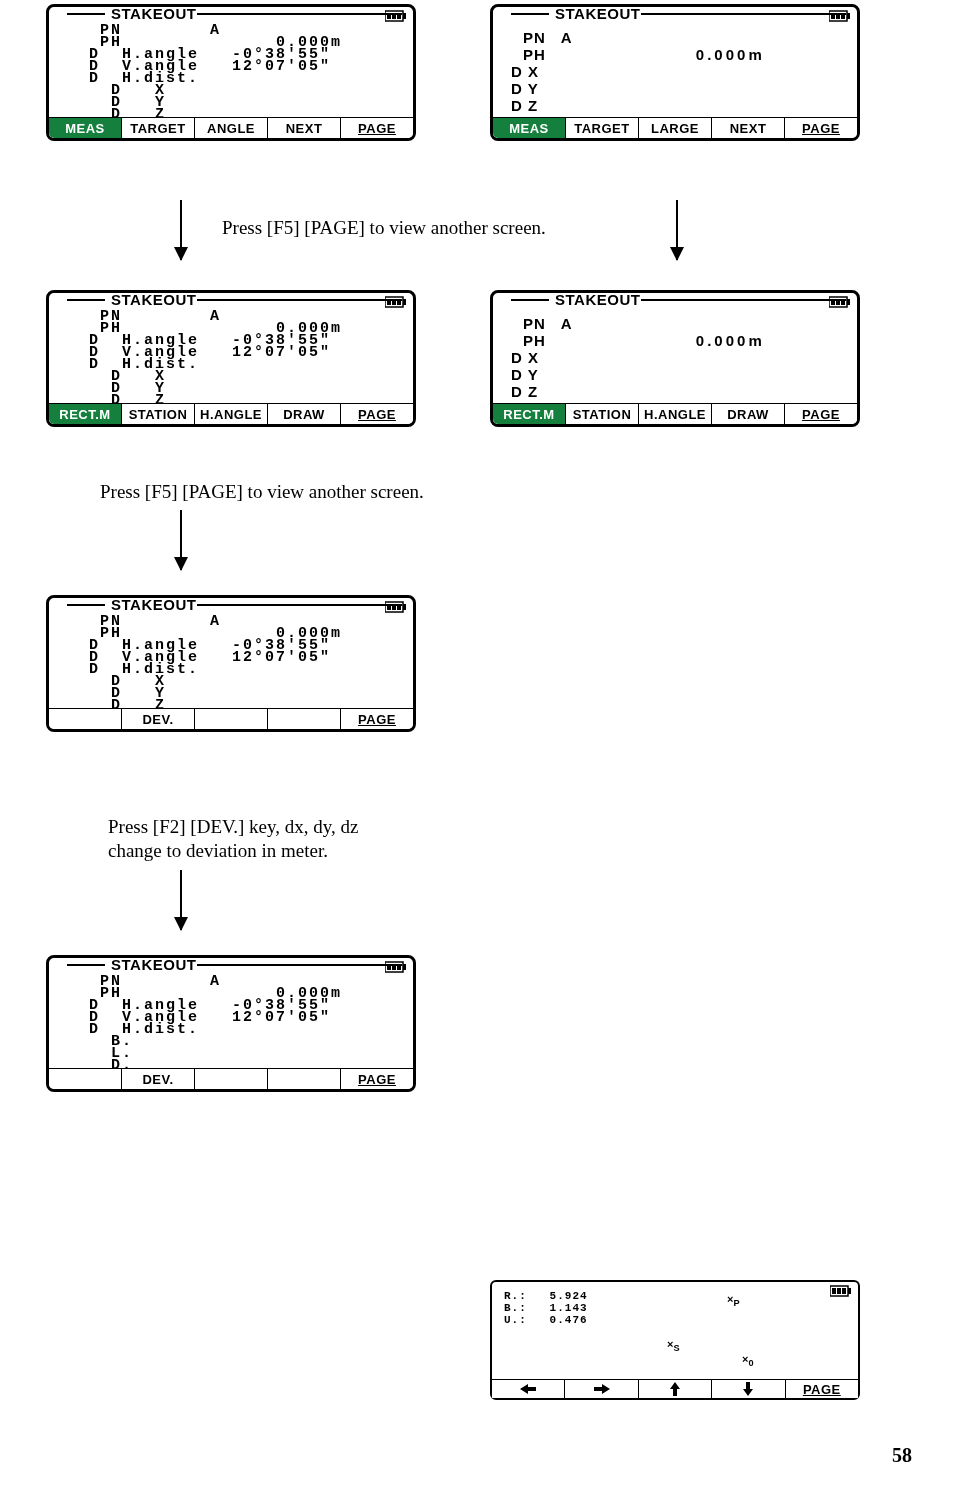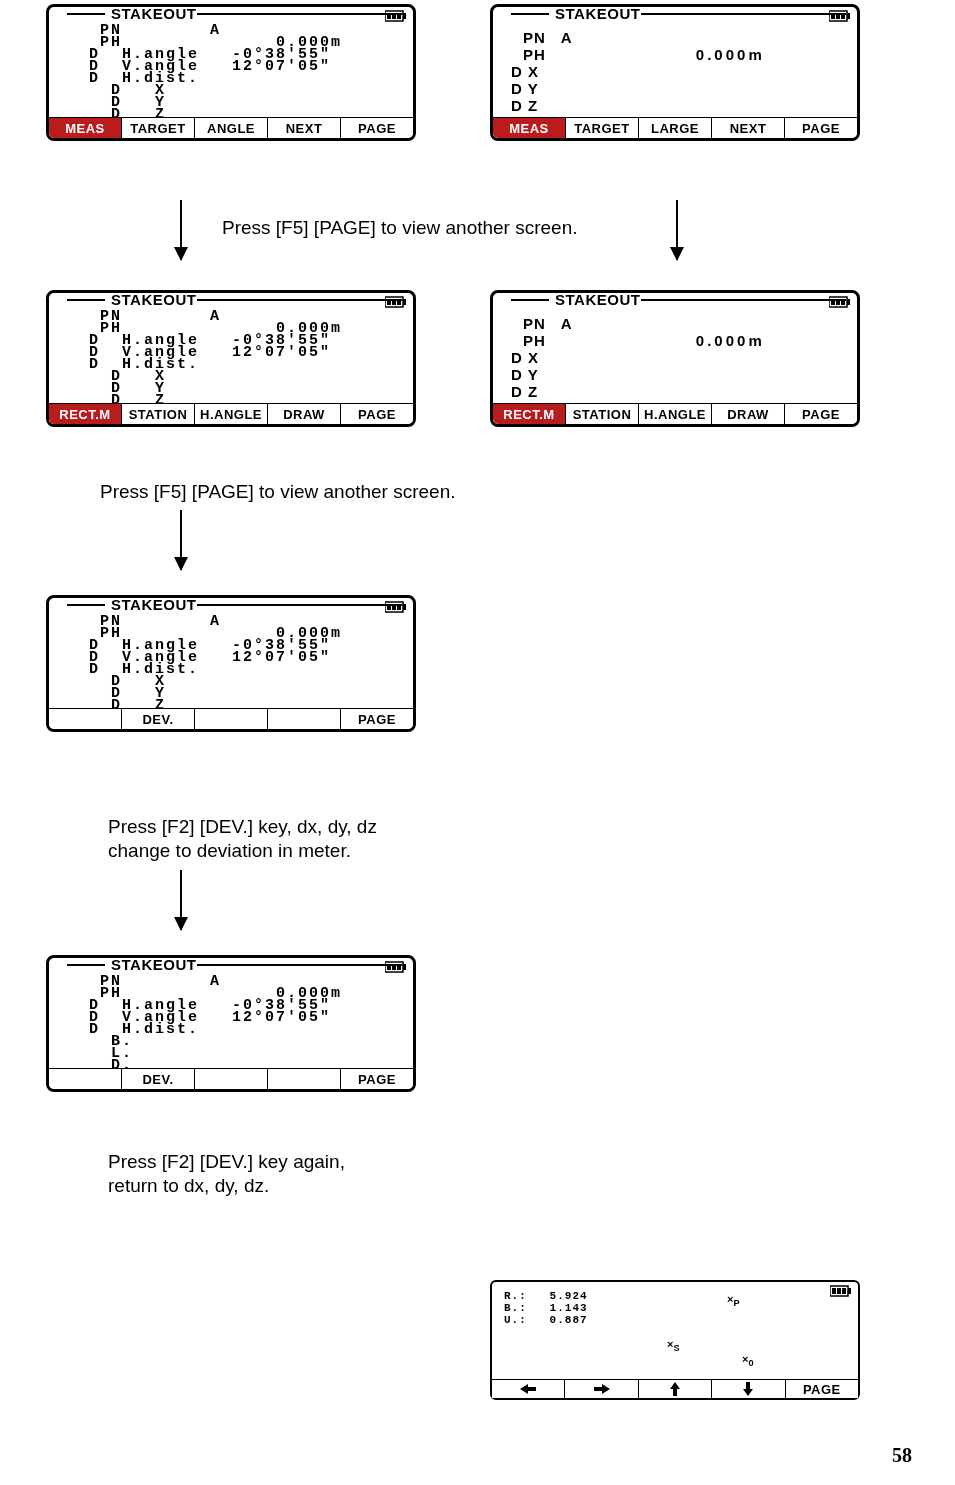--- a/index.html
+++ b/index.html
@@ -79,39 +79,39 @@
   .softkey {
     flex: 1;
     border-right: 1.5px solid #000;
     font-family: Arial, sans-serif;
     font-weight: bold;
     font-size: 13px;
     display:flex; align-items:center; justify-content:center;
     letter-spacing: 0.5px;
     box-sizing:border-box;
   }
-  .softkey:last-child { border-right: none; }
-  .softkey.sel { background:#b91c1c; color:#fff; }
+  .softkey:last-child { border-right: none; text-decoration: underline; }
+  .softkey.sel { background:#15803d; color:#fff; }
   .softkey svg { display:block; }
   .arrow {
     position: absolute;
     width: 2px;
     background: #000;
   }
   .arrow::after {
     content:"";
     position:absolute;
     left:-6px; bottom:-1px;
     border-left:7px solid transparent;
     border-right:7px solid transparent;
     border-top:14px solid #000;
   }
   .caption {
     position: absolute;
-    font-family: Liberation Sans, sans-serif;
+    font-family: Liberation Serif, serif;
     font-size: 19px;
     line-height: 24px;
   }
   .pagenum {
     position:absolute;
     right: 43px;
     bottom: 18px;
     font-weight: bold;
     font-size: 20px;
   }
@@ -346,38 +346,35 @@
       <div class="softkeys">
         <div class="softkey"></div>
         <div class="softkey">DEV.</div>
         <div class="softkey"></div>
         <div class="softkey"></div>
         <div class="softkey">PAGE</div>
       </div>
     </div>
   </div>
 
-  <div class="caption" style="left:108px; top:1150px;">
-    <span>Press [F2] [DEV.] key again,</span><br><span>return to dx, dy, dz.</span>
-  </div>
 
 
   <div class="graphics" style="left:490px; top:1280px;">
     <div class="battery" style="top:3px; right:6px;">
       <svg width="22" height="12">
           <rect x="0" y="1" width="18" height="10" stroke="#000" stroke-width="1.5" fill="none"></rect>
           <rect x="18" y="3" width="3" height="6" fill="#000"></rect>
           <rect x="2" y="3" width="4" height="6" fill="#000"></rect>
           <rect x="7" y="3" width="4" height="6" fill="#000"></rect>
           <rect x="12" y="3" width="4" height="6" fill="#000"></rect>
         </svg>
     </div>
     <div class="gmono" style="position:absolute; left:12px; top:8px;"><span>R.:   5.924</span>
 <span>B.:   1.143</span>
-<span>U.:   0.887</span></div>
+<span>U.:   0.476</span></div>
 
     <div style="position:absolute; left:140px; top:6px; right:8px; bottom:24px;">
       <div class="xmark" style="left:95px; top:5px;">×<sub>P</sub></div>
       <div class="xmark" style="left:35px; top:50px;">×<sub>S</sub></div>
       <div class="xmark" style="left:110px; top:65px;">×<sub>0</sub></div>
     </div>
     <div class="softkeys" style="height:18px;">
       <div class="softkey">
           <svg width="16" height="10">
             <polygon points="0,5 8,0 8,3 16,3 16,7 8,7 8,10" fill="#000"></polygon>

